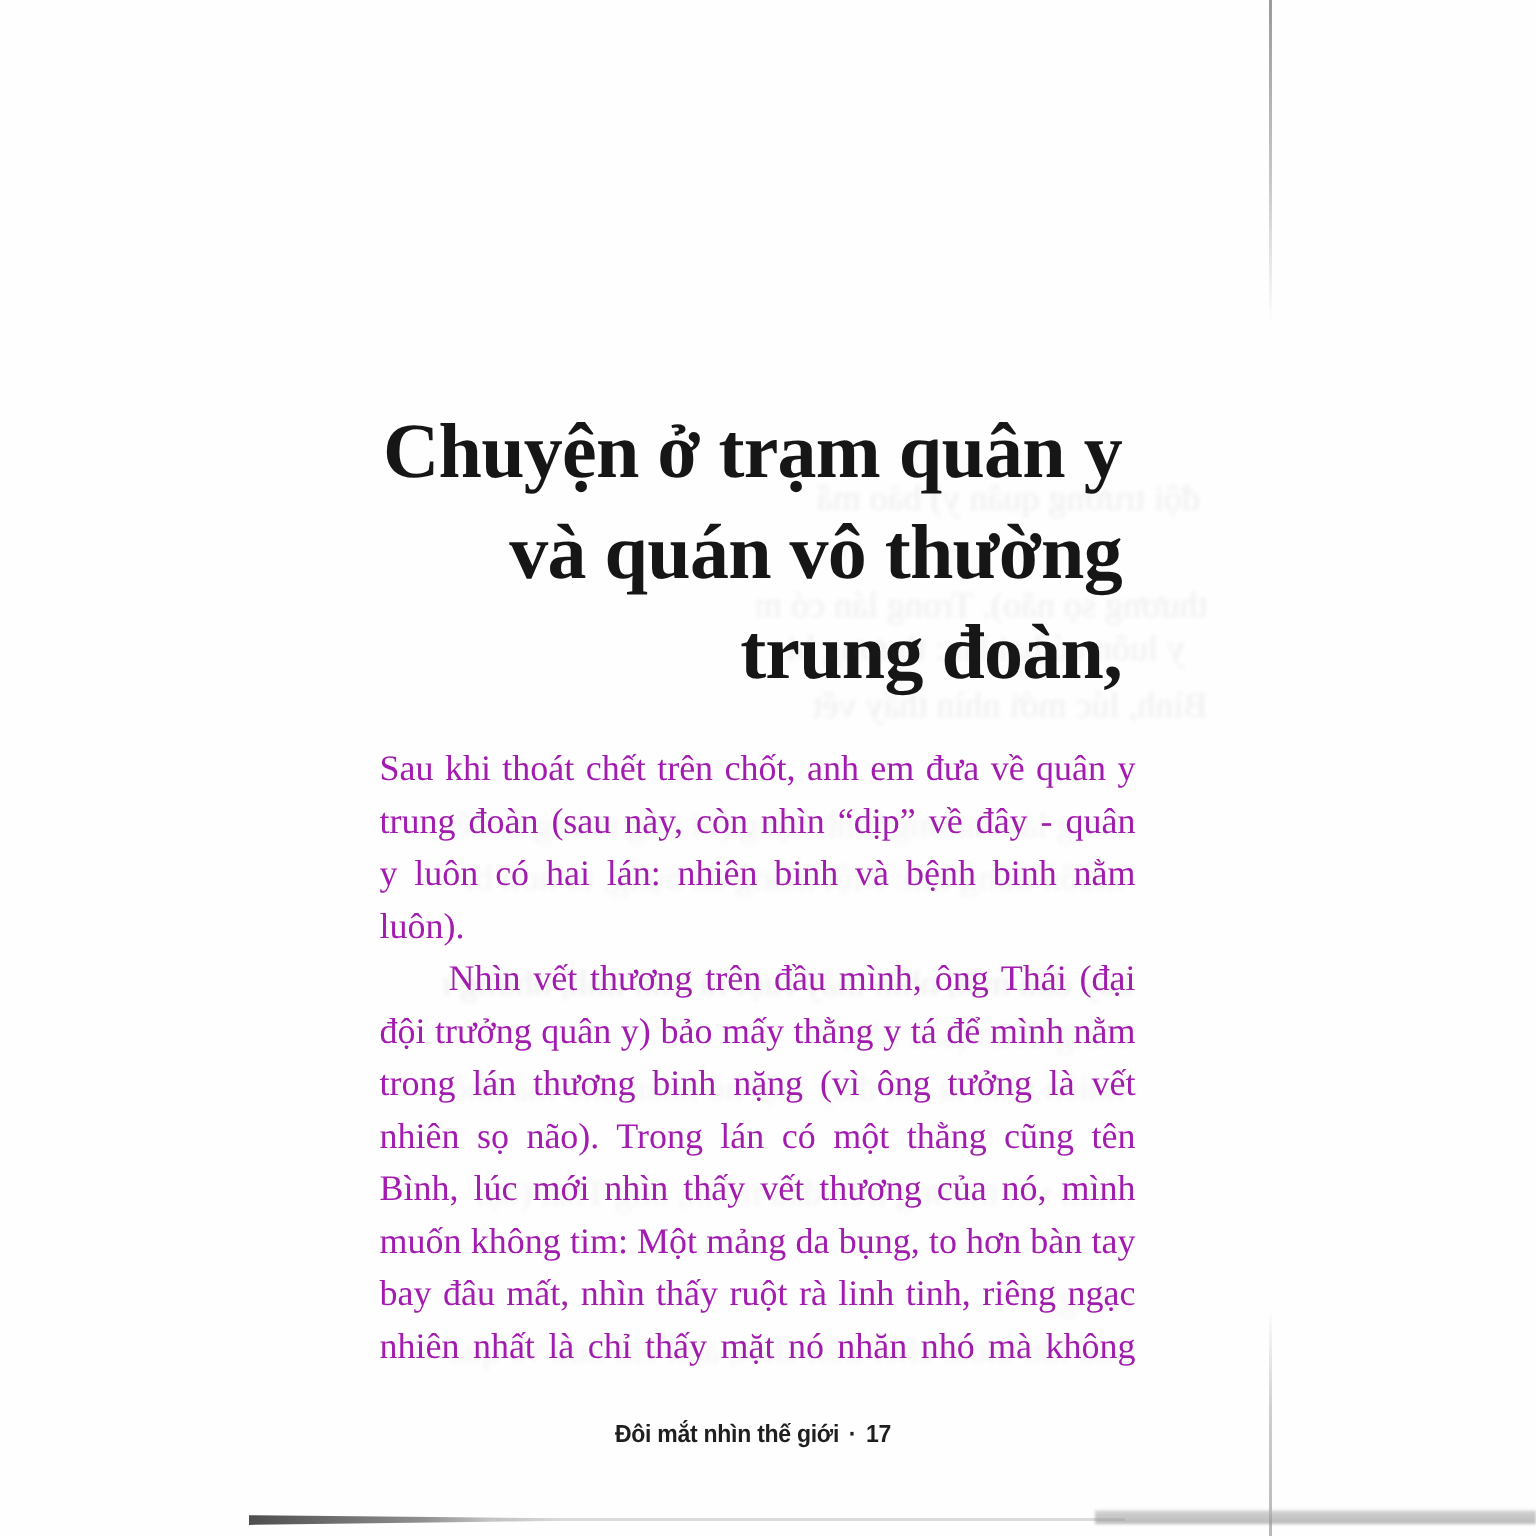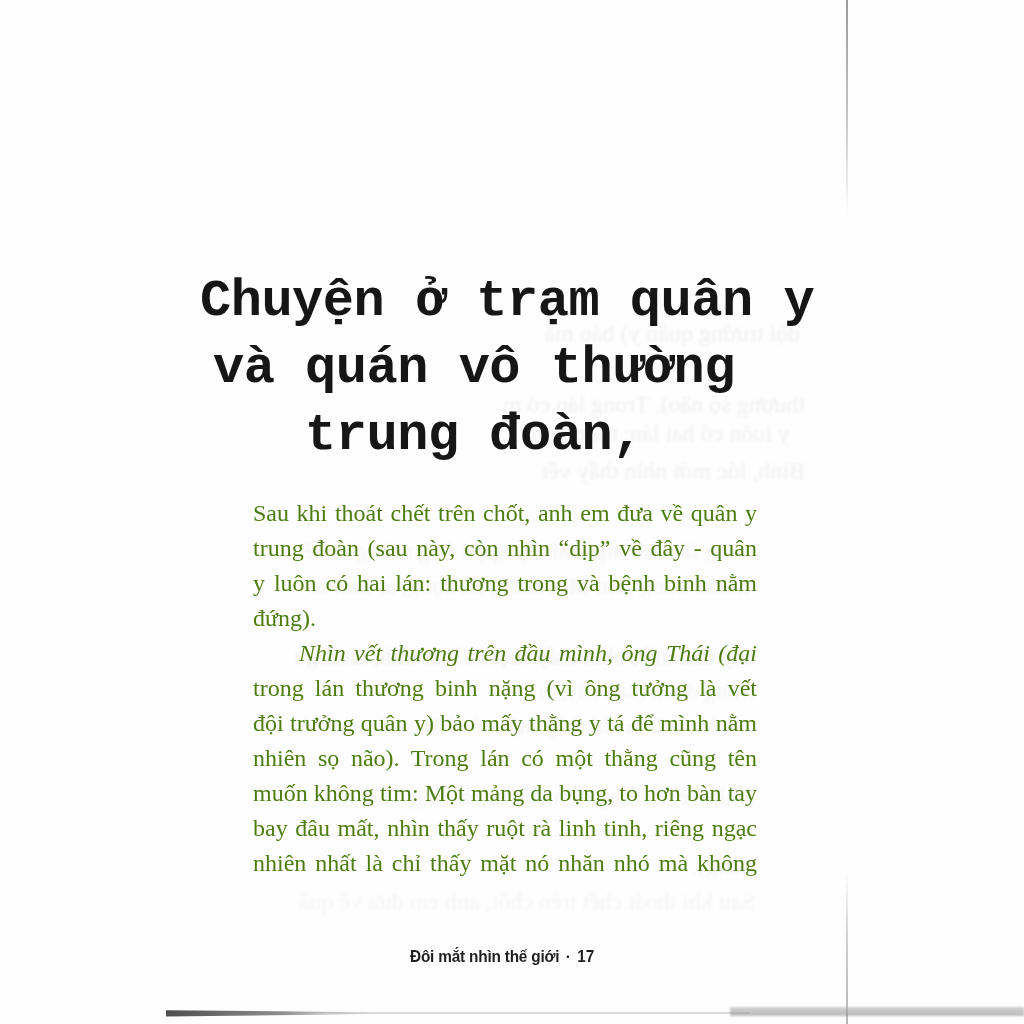--- a/index.html
+++ b/index.html
@@ -5,38 +5,38 @@
   html,body{margin:0;padding:0;background:#ffffff;}
   #stage{
     position:relative;width:1024px;height:1024px;overflow:hidden;
     background:#fefefe;
     font-family:"Liberation Serif","DejaVu Serif",serif;
     color:#1b1b1b;
   }
   
   .chapter-title{
     position:absolute;top:268px;right:276px;left:200px;
-    text-align:center;
+    text-align:right;
     font-size:52px;line-height:67px;font-weight:700;
-    color:#161616;letter-spacing:-0.5px;font-family:Liberation Mono, monospace;
+    color:#161616;letter-spacing:-0.5px;
   }
   .chapter-title .tline{white-space:nowrap;}
   
   .bodytext{
     position:absolute;left:253px;top:496px;width:504px;
-    font-size:24px;line-height:35px;color:#4d7c0f;
+    font-size:24px;line-height:35px;color:#a21caf;
   }
   .bline{
     height:35px;white-space:nowrap;
     text-align:justify;text-align-last:justify;
     text-justify:inter-word;white-space:normal;
     overflow:visible;
   }
   .bline.lastline{text-align-last:left;}
-  .bline.indent{padding-left:46px;font-style:italic;}
+  .bline.indent{padding-left:46px;}
   
   .footer{
     position:absolute;top:947px;left:502px;
     transform:translateX(-50%) scaleX(.93);
     font-family:"Liberation Sans","DejaVu Sans",sans-serif;
     font-size:16.5px;font-weight:700;color:#1f1f1f;
     letter-spacing:-0.2px;white-space:nowrap;
   }
   .footer .sep{margin:0 7px;}
   
@@ -77,28 +77,29 @@
   <div class="chapter-title">
     <div class="tline">Chuyện ở trạm quân y</div>
     <div class="tline">và quán vô thường</div>
     <div class="tline">trung đoàn,</div>
   </div>
 
   <div class="bodytext">
     <div>
       <div class="bline">Sau khi thoát chết trên chốt, anh em đưa về quân y</div>
       <div class="bline">trung đoàn (sau này, còn nhìn “dịp” về đây - quân</div>
-      <div class="bline">y luôn có hai lán: thương trong và bệnh binh nằm</div>
-      <div class="bline lastline">đứng).</div>
+      <div class="bline">y luôn có hai lán: nhiên binh và bệnh binh nằm</div>
+      <div class="bline lastline">luôn).</div>
     </div>
     <div>
       <div class="bline indent">Nhìn vết thương trên đầu mình, ông Thái (đại</div>
+      <div class="bline">đội trưởng quân y) bảo mấy thằng y tá để mình nằm</div>
       <div class="bline">trong lán thương binh nặng (vì ông tưởng là vết</div>
-      <div class="bline">đội trưởng quân y) bảo mấy thằng y tá để mình nằm</div>
       <div class="bline">nhiên sọ não). Trong lán có một thằng cũng tên</div>
+      <div class="bline">Bình, lúc mới nhìn thấy vết thương của nó, mình</div>
       <div class="bline">muốn không tim: Một mảng da bụng, to hơn bàn tay</div>
       <div class="bline">bay đâu mất, nhìn thấy ruột rà linh tinh, riêng ngạc</div>
       <div class="bline">nhiên nhất là chỉ thấy mặt nó nhăn nhó mà không</div>
     </div>
   </div>
 
   <div class="footer">
     <span>Đôi mắt nhìn thế giới</span><span class="sep">·</span><span>17</span>
   </div>
 

